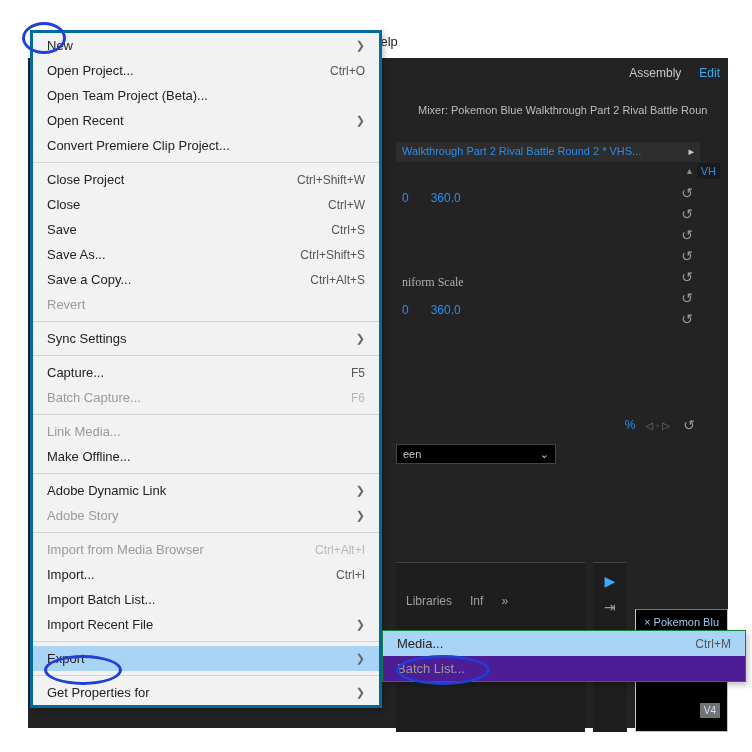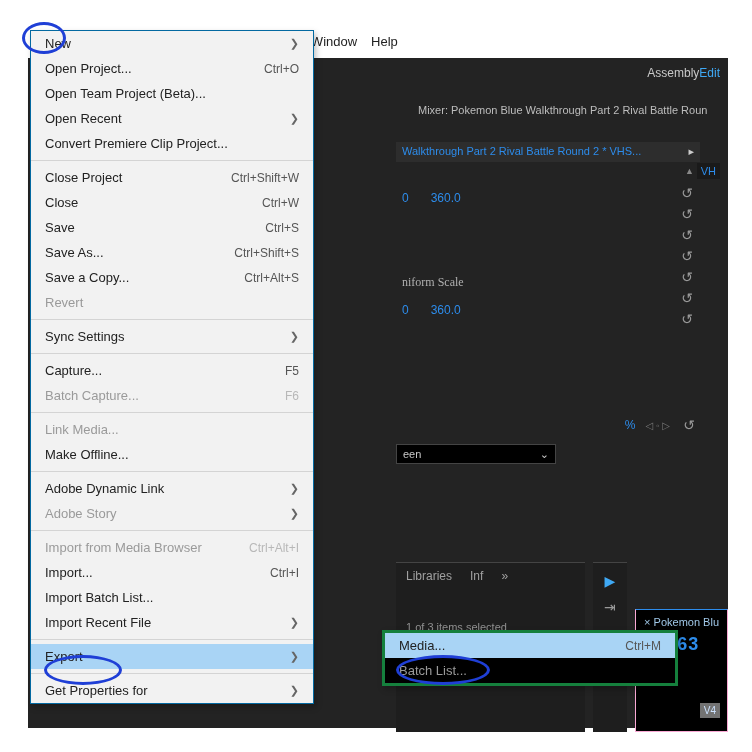--- a/index.html
+++ b/index.html
@@ -5,61 +5,61 @@
   * { margin: 0; padding: 0; box-sizing: border-box; font-family: "Segoe UI", Tahoma, sans-serif; }
   body { background: #fff; width: 752px; height: 752px; overflow: hidden; position: relative; }
   .app { position: absolute; top: 28px; left: 28px; width: 700px; height: 700px; background: #fff; }
 
   
   .menubar { display: flex; gap: 14px; padding: 6px 10px; font-size: 13px; color: #222; }
   .menubar span { cursor: default; }
 
   
   .darkbody { position: absolute; top: 30px; left: 0; right: 0; bottom: 0; background: #232323; color: #c8c8c8; font-size: 12px; }
-  .workspace-tabs { position: absolute; top: 8px; right: 8px; display: flex; font-size: 12px; }
+  .workspace-tabs { position: absolute; top: 8px; right: 8px; display: flex; gap: 18px; font-size: 12px; }
   .workspace-tabs .active { color: #3fa9f5; }
   .mixer-label { position: absolute; top: 46px; left: 390px; font-size: 11px; color: #bdbdbd; white-space: nowrap; }
   .effects-tab { position: absolute; top: 84px; left: 368px; right: 28px; height: 20px; background: #2d2d2d; color:#2d8ceb; font-size: 11px; padding: 3px 6px; white-space: nowrap; overflow: hidden; }
   .effects-tab .chev { position:absolute; right:6px; top:3px; color:#ccc; }
   .triangle-up { position:absolute; top:108px; right:34px; color:#888; font-size:9px; }
   .vh { position:absolute; top:105px; right:8px; color:#2d8ceb; font-size:11px; background:#1a1a1a; padding:2px 4px; }
   .prop-rows { position:absolute; top:126px; left:368px; right:28px; }
   .prop-row { display:flex; align-items:center; justify-content:space-between; height:28px; padding:0 6px; font-size:12px; }
   .prop-row .vals { color:#2d8ceb; display:flex; gap:22px; }
   .prop-row .label { color:#b0b0b0;font-family:Liberation Serif, serif; }
   .reset-col { position:absolute; top:126px; right:32px; display:flex; flex-direction:column; gap:3px; }
   .reset-icon { width:18px; height:18px; color:#999; display:flex; align-items:center; justify-content:center; font-size:14px; }
   .pct-row { position:absolute; top:358px; left:368px; right:30px; display:flex; align-items:center; justify-content:flex-end; gap:10px; font-size:12px; }
   .pct-row .pct { color:#2d8ceb; }
   .dropdown-row { position:absolute; top:386px; left:368px; width:160px; height:20px; background:#000000; border:1px solid #444; font-size:11px; display:flex; align-items:center; justify-content:space-between; padding:0 6px; }
 
   
   .bottom-panels { position:absolute; top:504px; left:368px; right:0; height:170px; display:flex; gap:8px; }
   .panel-lib { width:220px; background:#1e1e1e; border-top:1px solid #444; }
-  .panel-lib .tabbar { display:flex; gap:18px; padding:6px 10px; font-size:12px; color:#a0a0a0; }
+  .panel-lib .tabbar { display:flex; gap:18px; padding:6px 10px; font-size:12px; color:#a0a0a0;margin-top:25px; }
   .panel-lib .status { padding:32px 10px 6px; font-size:11px; color:#909090; }
   .panel-tools { width:40px; background:#1e1e1e; border-top:1px solid #444; display:flex; flex-direction:column; align-items:center; gap:10px; padding-top:10px; }
   .panel-seq { flex:1; background:#000000; border:1px solid #f9a8d4; border-top:1px solid #2d8ceb; padding:6px 8px; color:#bdbdbd;margin-top:47px; }
   .panel-seq .seqtitle { color:#a0c8e8; font-size:11px; white-space:nowrap; overflow:hidden; }
   .panel-seq .tc { color:#2d8ceb; font-size:18px; font-weight:600; margin-top:6px; letter-spacing:1px; }
   .panel-seq .tc-icons { display:flex; gap:10px; margin-top:6px; }
   .vfour { position:absolute; bottom:10px; right:8px; background:#737373; color:#cde3ff; font-size:10px; padding:2px 4px; }
 
   
-  .file-menu { position:absolute; top:30px; left:30px; width:284px; background:#f2f2f2; border:1px solid #0369a1; box-shadow:2px 3px 6px rgba(0,0,0,.25); font-size:13px; color:#222; }
+  .file-menu { position:absolute; top:30px; left:30px; width:352px; background:#f2f2f2; border:3px solid #0369a1; box-shadow:2px 3px 6px rgba(0,0,0,.25); font-size:13px; color:#222; }
   .menu-item { display:flex; justify-content:space-between; align-items:center; padding:5px 14px; position:relative; }
   .menu-item.disabled { color:#9a9a9a; }
   .menu-item .sc { color:#555; font-size:12px; }
   .menu-item.disabled .sc { color:#b8b8b8; }
   .menu-item .sub { font-size:11px; color:#666; }
   .menu-item.highlight { background:#a9d4f5; }
   .menu-sep { height:1px; background:#d4d4d4; margin:4px 0; }
 
   
-  .submenu { position:absolute; top:630px; left:382px; width:296px; background:#000000; border:3px solid #15803d; box-shadow:2px 3px 6px rgba(0,0,0,.25); font-size:13px; color:#222; }
+  .submenu { position:absolute; top:630px; left:382px; width:364px; background:#4c1d95; border:1px solid #15803d; box-shadow:2px 3px 6px rgba(0,0,0,.25); font-size:13px; color:#222; }
 
   
   .circle { position:absolute; border:3px solid #1f3fd6; border-radius:50%; pointer-events:none; }
   .circle1 { top:22px; left:22px; width:44px; height:32px; }
   .circle2 { top:655px; left:44px; width:78px; height:30px; }
   .circle3 { top:655px; left:396px; width:94px; height:30px; }
 
   .tool-icon { color:#3fa9f5; font-size:14px; }
   .tool-icon.gray { color:#999; }
 </style>

